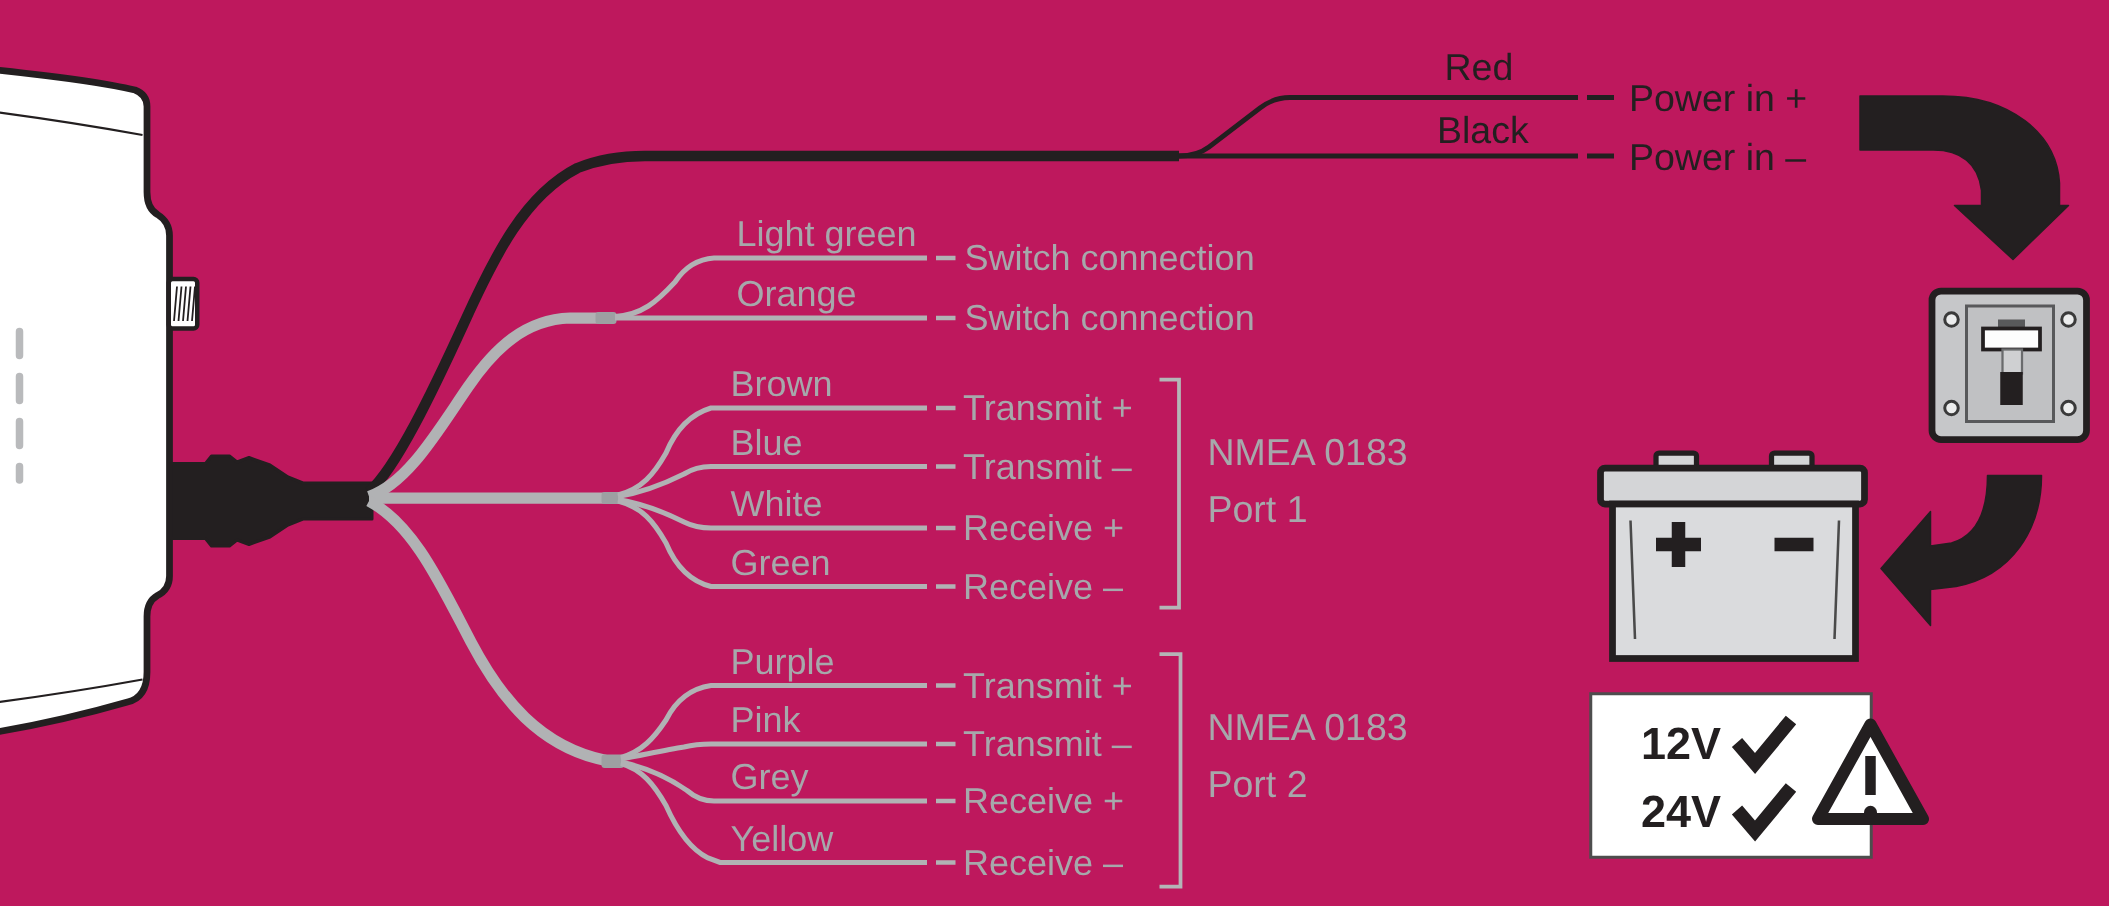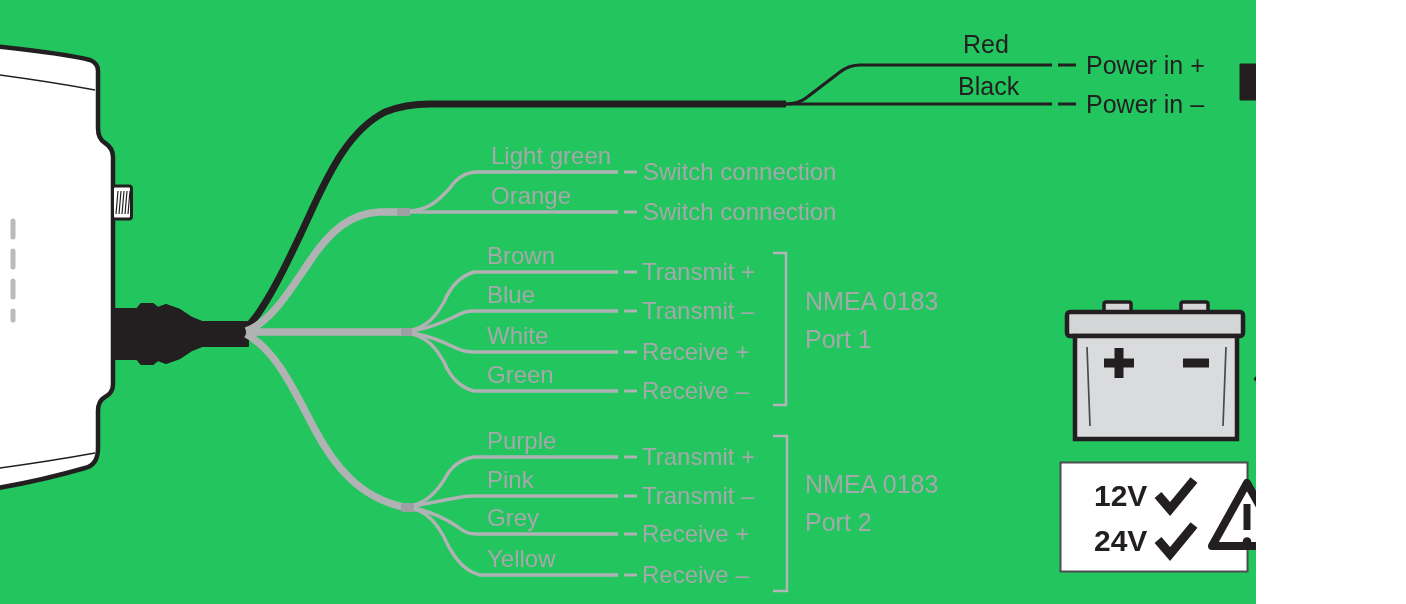--- a/index.html
+++ b/index.html
@@ -1,16 +1,16 @@
 <!DOCTYPE html>
 <html><head>
 <meta charset="utf-8">
 <style>
   html,body{margin:0;padding:0;background:#fff;}
-  .stage{position:relative;width:1256px;height:604px;background:#22c55e;overflow:hidden;
+  .stage{position:relative;width:1406px;height:604px;background:#be185d;overflow:hidden;
          font-family:"Liberation Sans", sans-serif;}
   svg{display:block;}
   text{font-family:"Liberation Sans", sans-serif;}
   .gray-label{fill:#a6a8ab;font-size:24px;}
   .gray-label-lg{fill:#a6a8ab;font-size:25px;}
   .black-label{fill:#231f20;font-size:25px;}
   .volt-label{fill:#231f20;font-size:30px;font-weight:bold;}
 </style>
 </head>
 <body>

